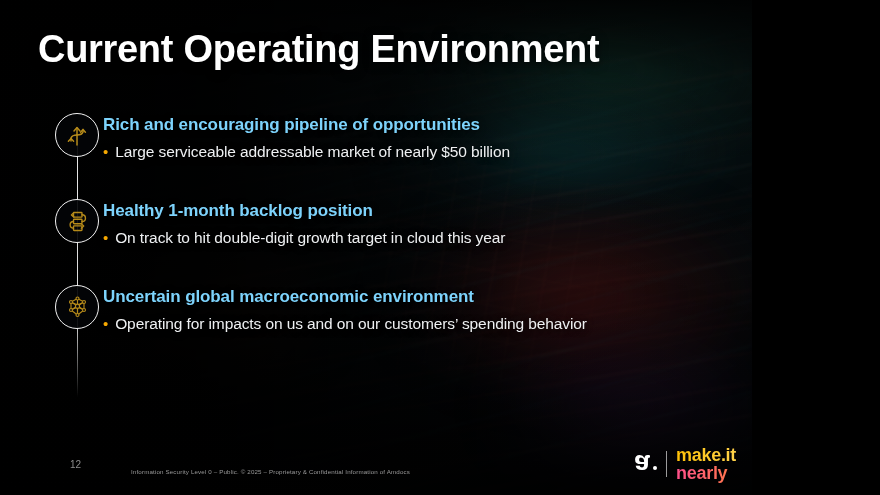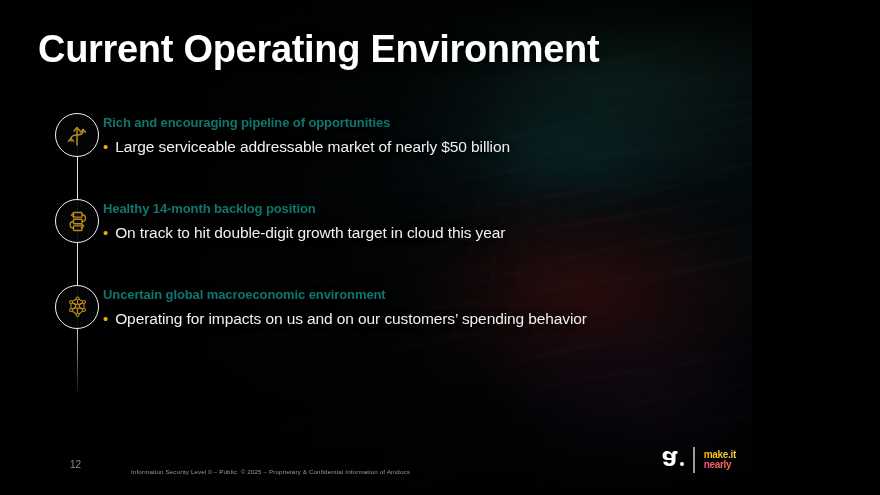--- a/index.html
+++ b/index.html
@@ -59,41 +59,41 @@
   #timeline{position:absolute;left:55px;top:113px;width:700px;height:270px;}
   .rail{position:absolute;left:21.5px;top:22px;width:1.5px;height:262px;
         background:linear-gradient(180deg,#e8e8e8 0%,#d8d8d8 72%,rgba(220,220,220,0) 100%);}
   .section{position:absolute;left:0;}
   .s0{top:0px;}  .s1{top:86px;} .s2{top:172px;}
   .badge{position:absolute;left:0;top:0;width:44px;height:44px;border-radius:50%;
       border:1.6px solid #f2f2f2;background:rgba(3,4,6,.92);
       box-sizing:border-box;display:flex;align-items:center;justify-content:center;}
   .badge svg{display:block;}
   .txt{position:absolute;left:48px;top:2px;}
-  .head{font-size:13px;font-weight:bold;color:#0f766e;letter-spacing:-.1px;
+  .head{font-size:17px;font-weight:bold;color:#7dd3fc;letter-spacing:-.1px;
       text-shadow:0 1px 6px rgba(0,0,0,.8);white-space:nowrap;}
   .bullet{margin-top:8px;display:flex;align-items:flex-start;gap:7px;
       font-size:15.5px;color:#eef0f2;letter-spacing:-.1px;white-space:nowrap;
       text-shadow:0 1px 7px rgba(0,0,0,.85);}
   .dot{color:#f6a800;font-size:15px;line-height:1.25;}
 
   
   #pagenum{position:absolute;left:70px;top:459px;font-size:10px;color:#8c8c8c;}
   #legal{position:absolute;left:131px;top:468px;font-size:6.2px;color:#b9b9b9;
       letter-spacing:.15px;opacity:.82;}
 
   
   #logo{position:absolute;right:16px;top:446px;display:flex;align-items:center;gap:9px;}
   #logo-mark{display:flex;align-items:center;gap:3px;}
   .mark-a{font-size:28px;font-weight:bold;color:#fff;line-height:1;
       transform:scaleX(-1) rotate(180deg);display:inline-block;}
   .mark-dot{width:4px;height:4px;border-radius:50%;background:#fff;display:inline-block;
       margin-bottom:-8px;}
   .divider{width:1.2px;height:26px;background:#cfcfcf;opacity:.75;}
-  #logo-words{line-height:1.02;font-weight:bold;font-size:10px;letter-spacing:-.3px;}
+  #logo-words{line-height:1.02;font-weight:bold;font-size:18px;letter-spacing:-.3px;}
   .w-make{background:linear-gradient(90deg,#ffc107 0%,#ffd24a 100%);
       -webkit-background-clip:text;background-clip:text;color:transparent;}
   .w-amazing{background:linear-gradient(90deg,#ff4f8b 0%,#ff7a46 100%);
       -webkit-background-clip:text;background-clip:text;color:transparent;}
 </style>
 </head>
 <body>
 
 <div id="slide">
 
@@ -139,21 +139,21 @@
           <rect x="9.5" y="4.5" width="8.5" height="4.6" rx="0.7"></rect>
           <rect x="9.5" y="11.2" width="8.5" height="4.6" rx="0.7"></rect>
           <rect x="9.5" y="17.9" width="8.5" height="4.6" rx="0.7"></rect>
           <path d="M18 6.8 C22.6 6.8 22.6 13.5 18 13.5"></path>
           <path d="M9.5 13.5 C5 13.5 5 20.2 9.5 20.2"></path>
           <path d="M9.9 4.6 L7.4 6.9 L9.9 9.1"></path>
           <path d="M17.6 15.8 L20 18 L17.6 20.2" transform="translate(-0.3,0)"></path>
         </svg>
       </div>
       <div class="txt">
-        <div class="head">Healthy 14-month backlog position</div>
+        <div class="head">Healthy 1-month backlog position</div>
         <div class="bullet">
           <span class="dot">•</span>
           <span>On track to hit double-digit growth target in cloud this year</span>
         </div>
       </div>
     </div>
 
     <div class="section s2">
       <div class="badge">
         <svg width="27" height="27" viewBox="0 0 27 27" fill="none" stroke="#b58a1a" stroke-width="1.15" stroke-linecap="round" stroke-linejoin="round">

